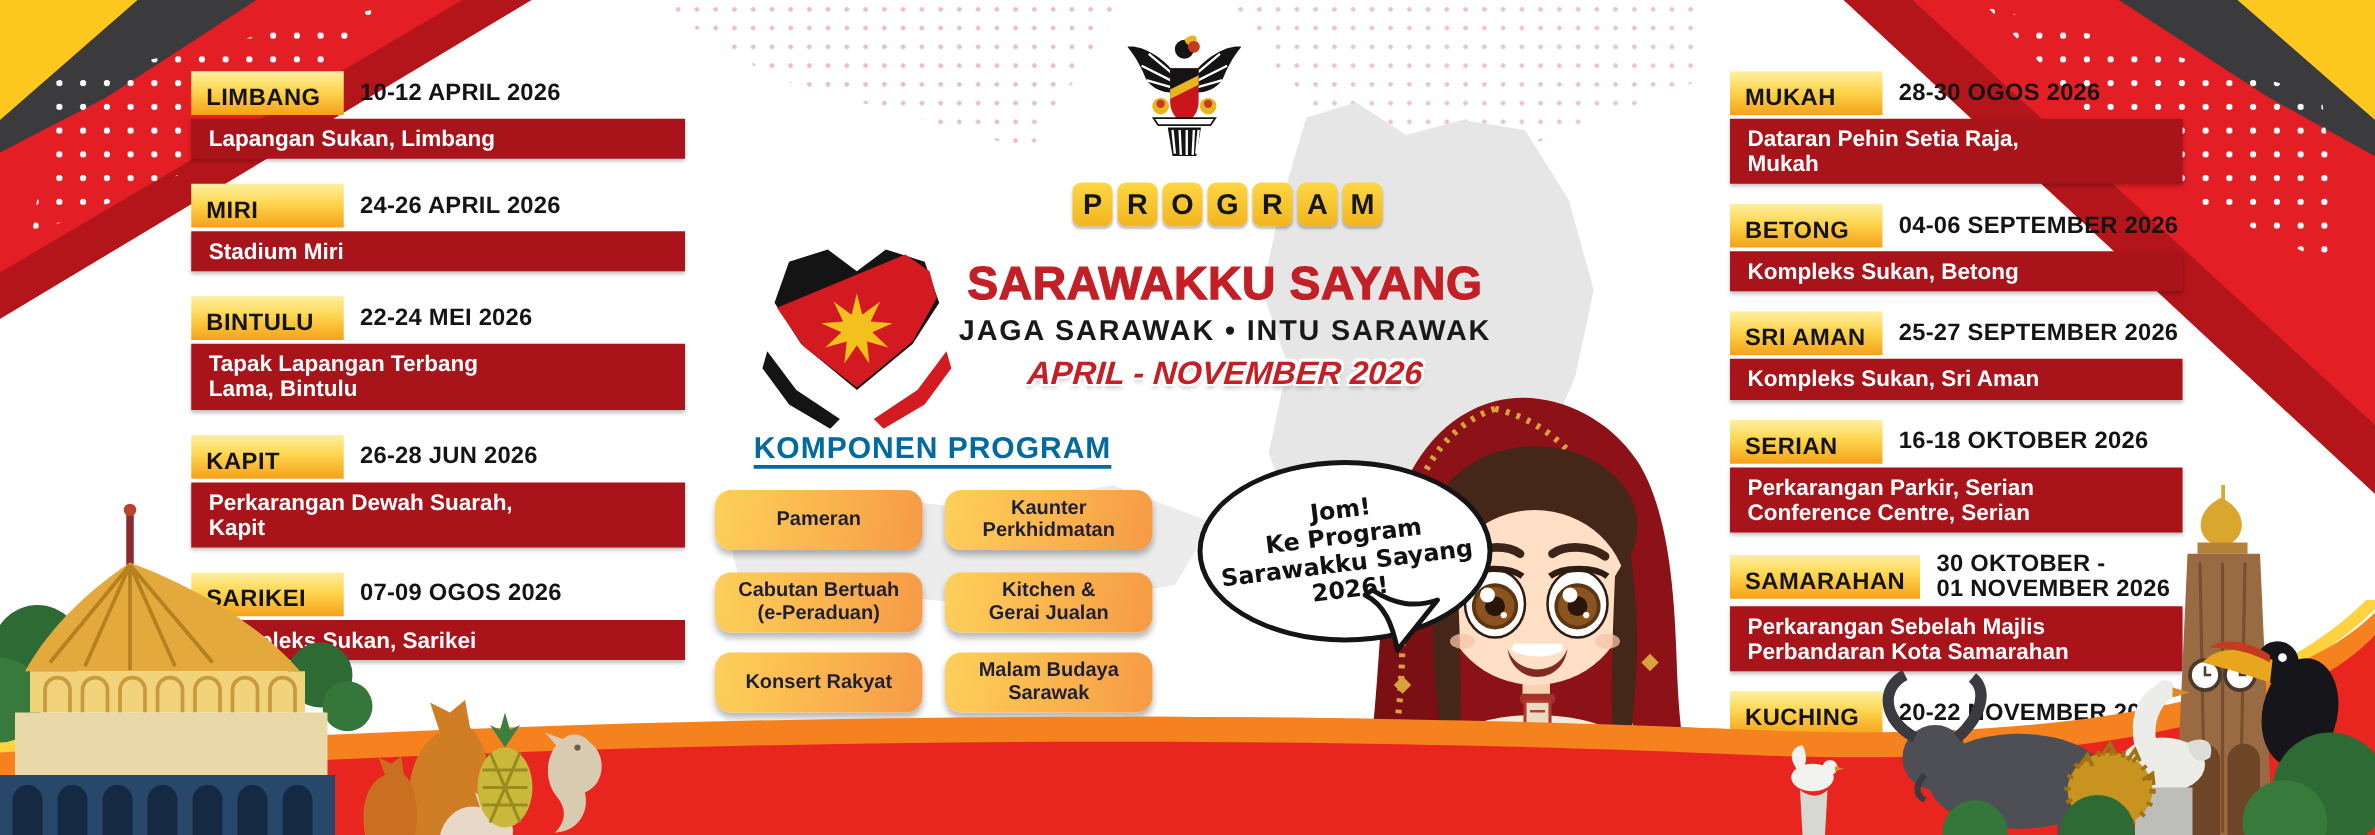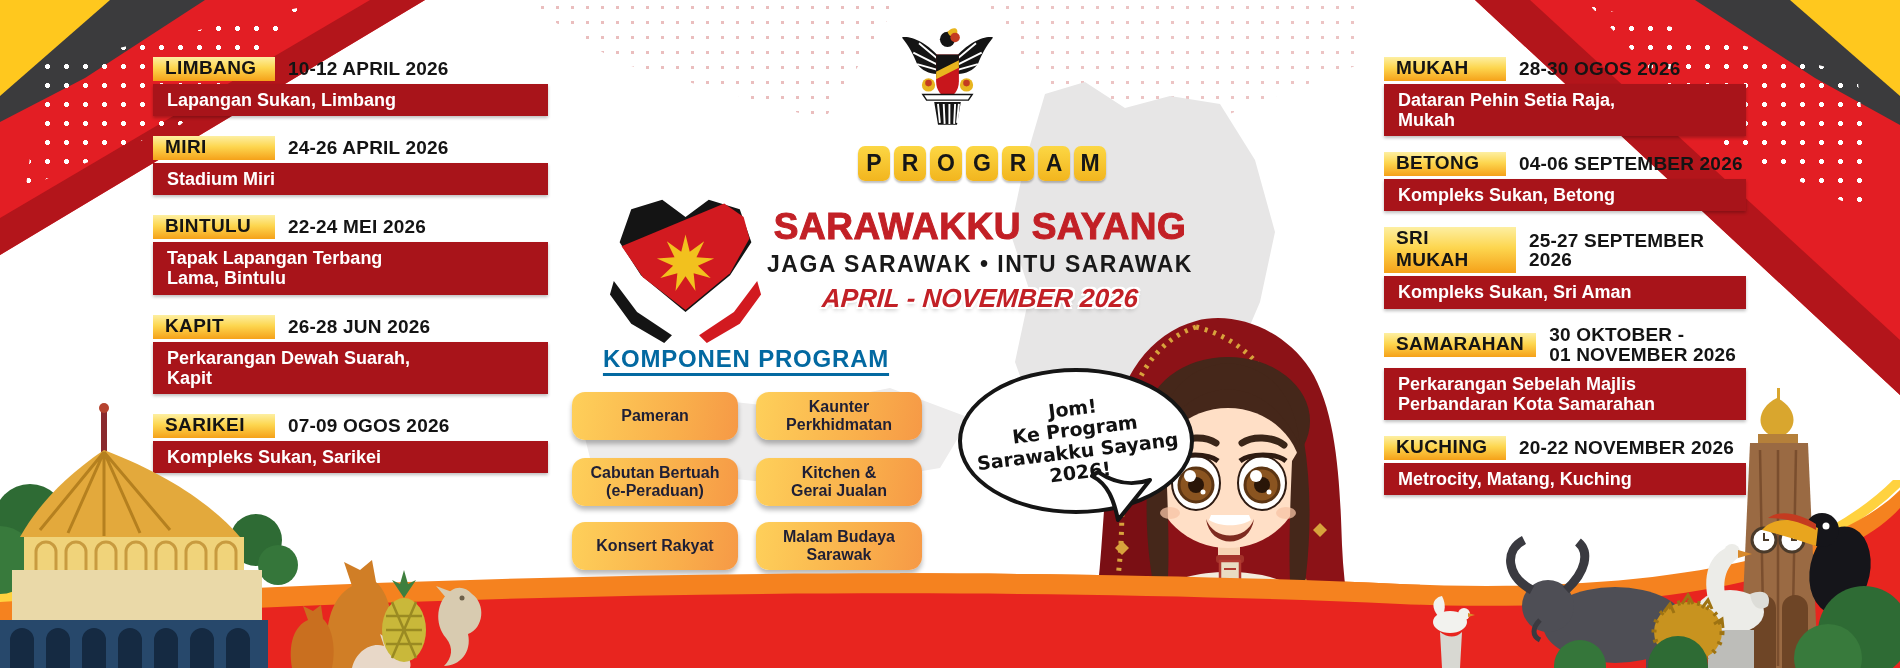--- a/index.html
+++ b/index.html
@@ -19,21 +19,21 @@
         background-size:19px 19px;pointer-events:none;}
   .dots-tl{left:0;top:0;width:430px;height:260px;clip-path:polygon(10% 25%,72% 2%,42% 48%,6% 72%);}
   .dots-tr{left:1470px;top:0;width:430px;height:300px;clip-path:polygon(28% 2%,90% 25%,94% 72%,58% 48%);}
 
   
   .col{position:absolute;display:flex;flex-direction:column;z-index:3;}
   .col-left{left:153px;top:57px;width:395px;gap:20px;}
   .col-right{left:1384px;top:57px;width:362px;gap:16px;}
   .event{display:flex;flex-direction:column;}
   .chip-row{display:flex;align-items:center;margin-bottom:3px;}
-  .chip{display:inline-block;min-width:122px;box-sizing:border-box;padding:0 12px 2px;
+  .chip{display:inline-block;min-width:122px;box-sizing:border-box;padding:11px 12px 2px;
         background:linear-gradient(180deg,#FDEFA2 0%,#FDD64F 45%,#F5A119 100%);
         color:#141414;font-weight:700;font-size:19px;letter-spacing:.4px;margin-right:13px;}
   .date{font-weight:700;font-size:19px;color:#141414;letter-spacing:.2px;white-space:pre-line;line-height:1.05;}
   .venue{background:#A8141A;color:#fff;font-weight:700;font-size:18px;line-height:1.12;
          padding:6px 14px;white-space:pre-line;box-shadow:0 2px 3px rgba(0,0,0,.25);}
 
   
   .map-sil{z-index:1;}
   .tiles{position:absolute;left:858px;top:146px;display:flex;gap:4px;z-index:2;}
   .tile{width:32px;height:35px;border-radius:7px;background:linear-gradient(180deg,#FCD744,#F2B51E);
@@ -217,24 +217,32 @@
     </div>
     <div class="event">
       <div class="chip-row">
           <span class="chip">BETONG</span>
           <span class="date">04-06 SEPTEMBER 2026</span>
         </div>
       <div class="venue">Kompleks Sukan, Betong</div>
     </div>
     <div class="event">
       <div class="chip-row">
-          <span class="chip">SRI MUKAH</span>
+          <span class="chip">SRI AMAN</span>
           <span class="date">25-27 SEPTEMBER 2026</span>
         </div>
       <div class="venue">Kompleks Sukan, Sri Aman</div>
+    </div>
+    <div class="event">
+      <div class="chip-row">
+          <span class="chip">SERIAN</span>
+          <span class="date">16-18 OKTOBER 2026</span>
+        </div>
+      <div class="venue">Perkarangan Parkir, Serian
+Conference Centre, Serian</div>
     </div>
     <div class="event">
       <div class="chip-row">
           <span class="chip">SAMARAHAN</span>
           <span class="date">30 OKTOBER -
 01 NOVEMBER 2026</span>
         </div>
       <div class="venue">Perkarangan Sebelah Majlis
 Perbandaran Kota Samarahan</div>
     </div>

